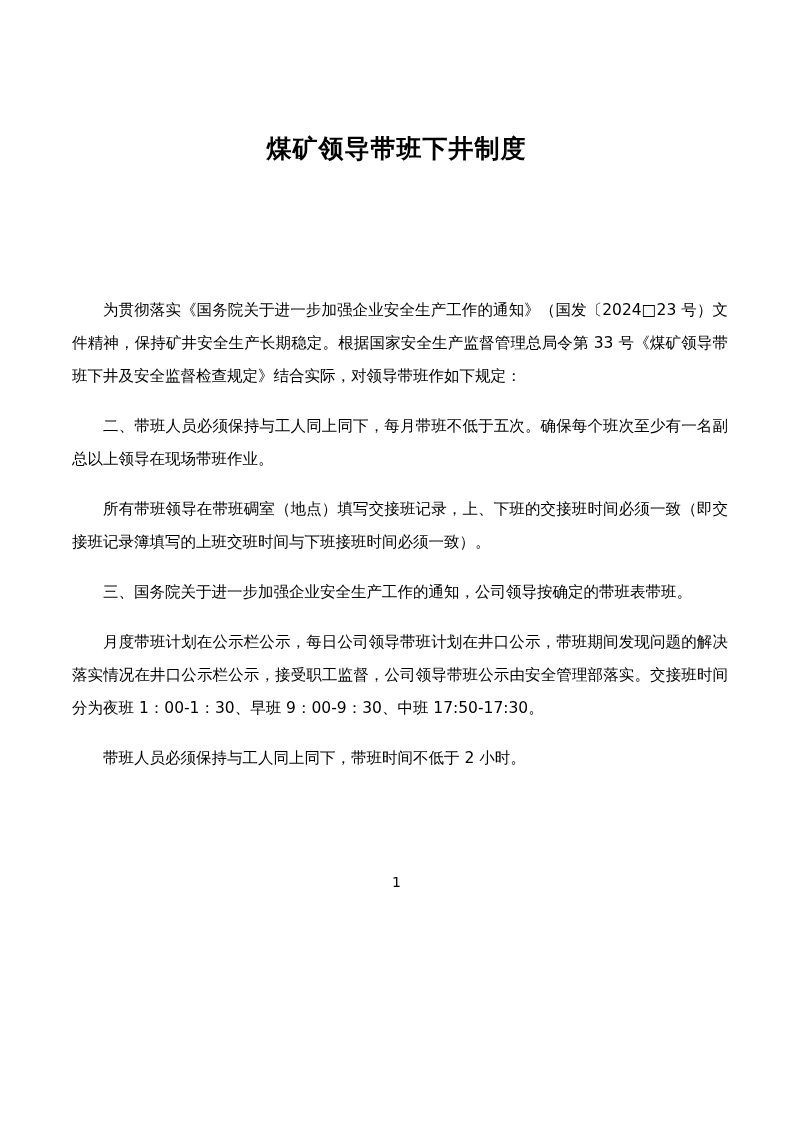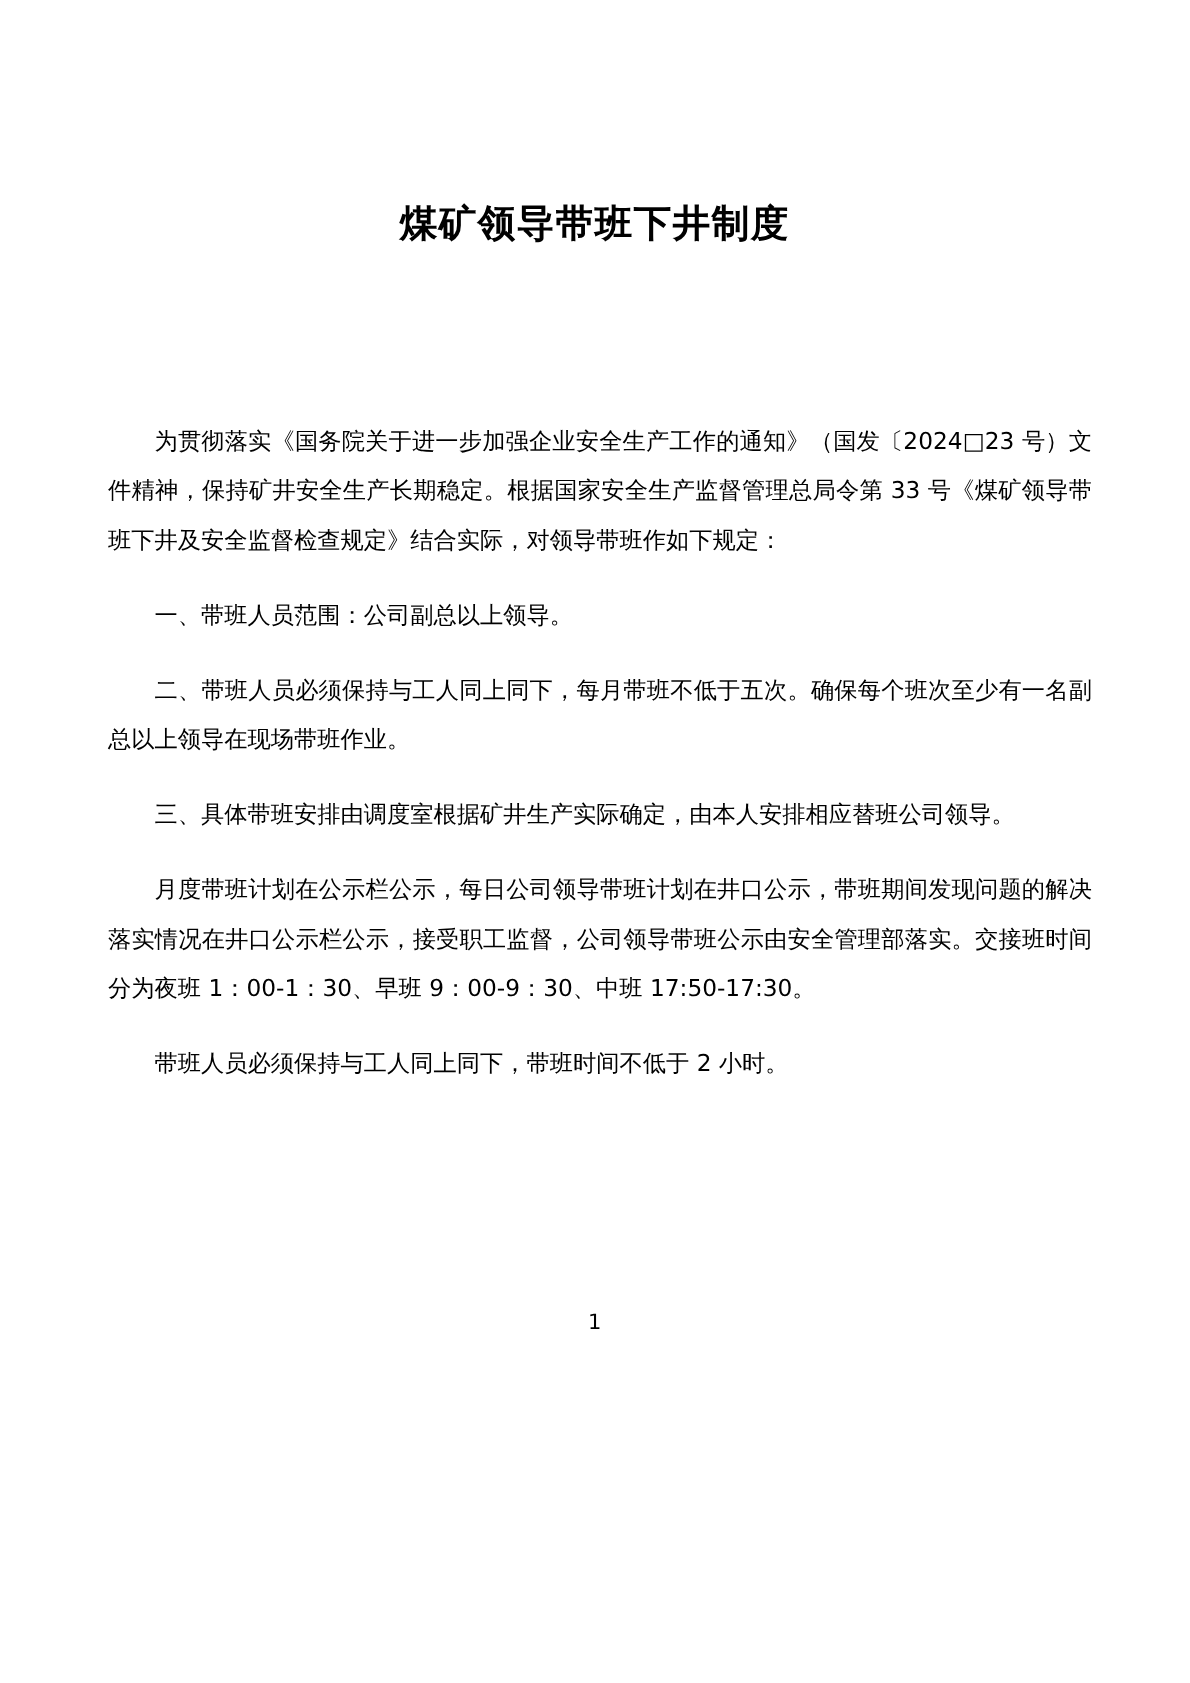--- a/index.html
+++ b/index.html
@@ -34,21 +34,21 @@
     position: absolute;
     top: 278px;
     left: 72px;
     width: 650px;
   }
   .para {
     font-size: 15.5px;
     line-height: 33px;
     text-align: justify;
     text-justify: inter-ideograph;
-    margin: 0 0 17px 0;
+    margin: 16px 0 17px 0;
     word-break: break-all;
   }
   .para.indent {
     text-indent: 2em;
   }
   .para.wide {
     width: 656px;
   }
   .page-number {
     position: absolute;
@@ -62,22 +62,22 @@
 </style>
 </head>
 <body>
 
 <div class="page">
 
   <div class="doc-title">煤矿领导带班下井制度</div>
 
   <div class="body-area">
     <p class="para indent wide">为贯彻落实《国务院关于进一步加强企业安全生产工作的通知》（国发〔2024□23 号）文件精神，保持矿井安全生产长期稳定。根据国家安全生产监督管理总局令第 33 号《煤矿领导带班下井及安全监督检查规定》结合实际，对领导带班作如下规定：</p>
-    <p class="para indent">一、带班人员范围：公司副总以上领导。</p>
     <p class="para indent wide">二、带班人员必须保持与工人同上同下，每月带班不低于五次。确保每个班次至少有一名副总以上领导在现场带班作业。</p>
-    <p class="para indent wide">三、具体带班安排由调度室根据矿井生产实际确定，由本人安排相应替班公司领导。</p>
+    <p class="para indent wide">所有带班领导在带班碉室（地点）填写交接班记录，上、下班的交接班时间必须一致（即交接班记录簿填写的上班交班时间与下班接班时间必须一致）。</p>
+    <p class="para indent wide">三、国务院关于进一步加强企业安全生产工作的通知，公司领导按确定的带班表带班。</p>
     <p class="para indent wide">月度带班计划在公示栏公示，每日公司领导带班计划在井口公示，带班期间发现问题的解决落实情况在井口公示栏公示，接受职工监督，公司领导带班公示由安全管理部落实。交接班时间分为夜班 1：00-1：30、早班  9：00-9：30、中班  17:50-17:30。</p>
     <p class="para indent">带班人员必须保持与工人同上同下，带班时间不低于 2 小时。</p>
   </div>
 
   <div class="page-number">1</div>
 
 </div>
 
 </body></html>

